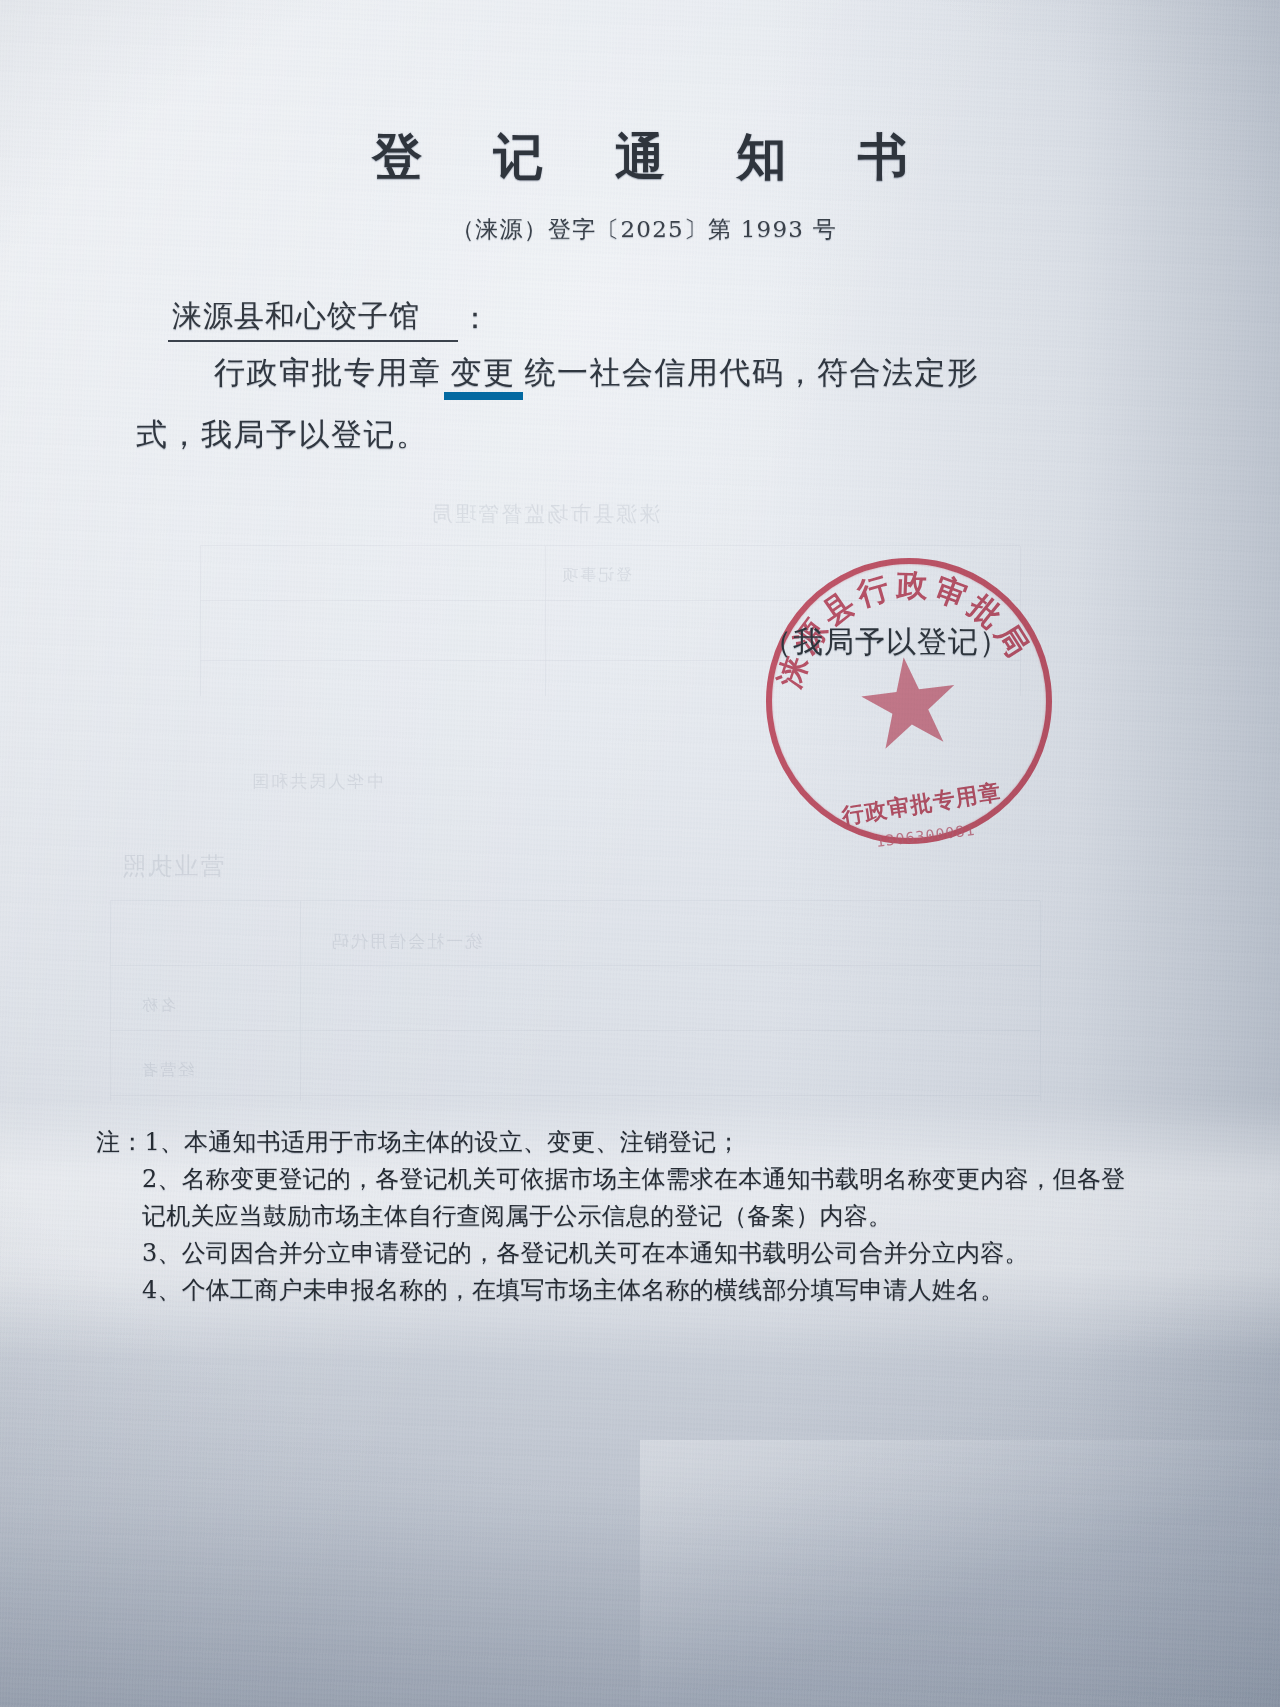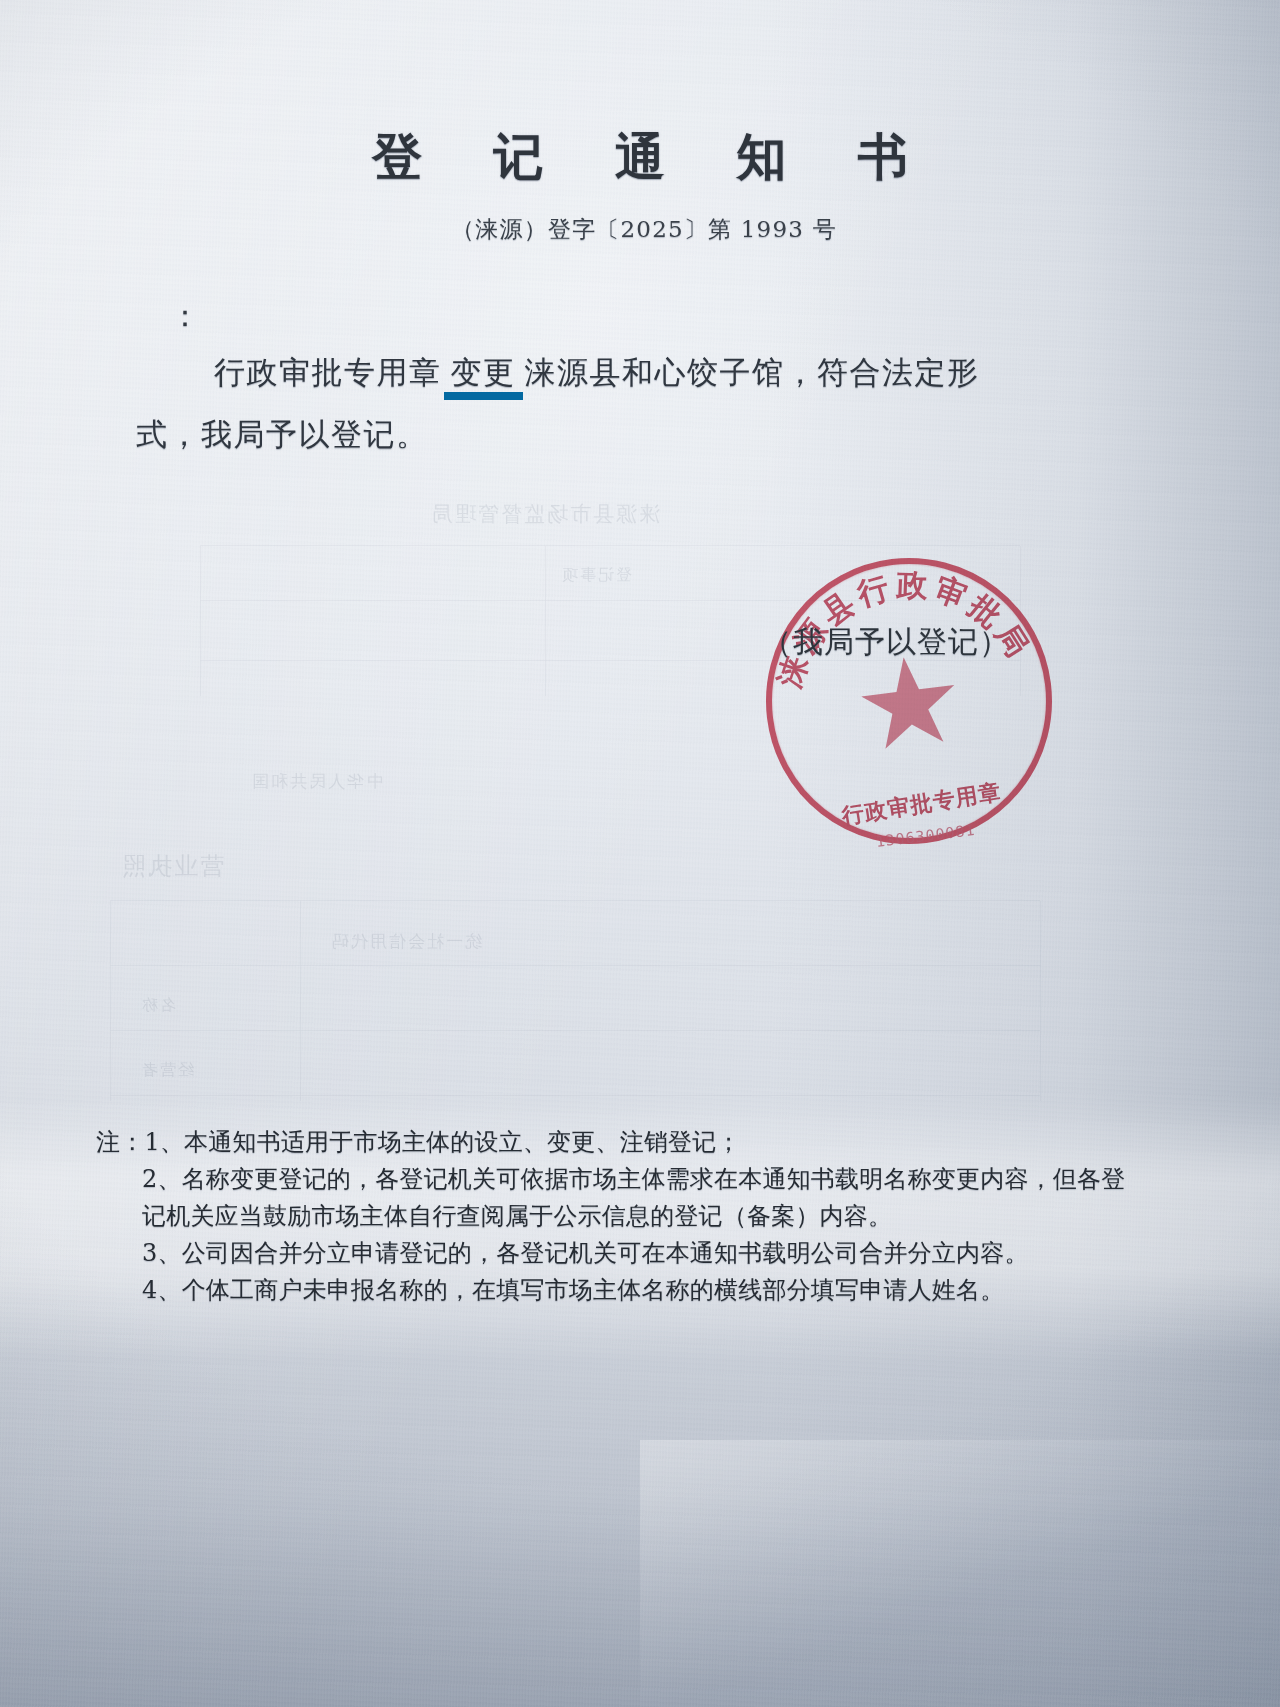--- a/index.html
+++ b/index.html
@@ -182,25 +182,26 @@
   <div class="bt" style="left:140px;top:995px;font-size:16px;">名称</div>
 </div>
 
 <div id="content">
 
   <div id="doc-title">登 记 通 知 书</div>
 
   <div id="doc-number">（涞源）登字〔2025〕第 1993 号</div>
 
   <div id="recipient-line">
+    <span id="recipient-name">涞源县和心饺子馆</span>
     <span id="recipient-colon">：</span>
   </div>
 
   <div class="body-line" id="body-line-1">
-    <span>行政审批专用章</span><span id="body-fill-changed">变更</span><span>涞源县和心饺子馆，符合法定形</span>
+    <span>行政审批专用章</span><span id="body-fill-changed">变更</span><span>统一社会信用代码，符合法定形</span>
   </div>
 
   <div class="body-line" id="body-line-2">式，我局予以登记。</div>
 
   <div id="seal-wrap">
     <div id="seal">
       <div id="seal-ring"></div>
       <svg id="seal-arc-text" viewBox="0 0 286 286">
         <defs>
           <path id="arcpath" d="M 31,150 A 112,112 0 0 1 255,150" fill="none"></path>

